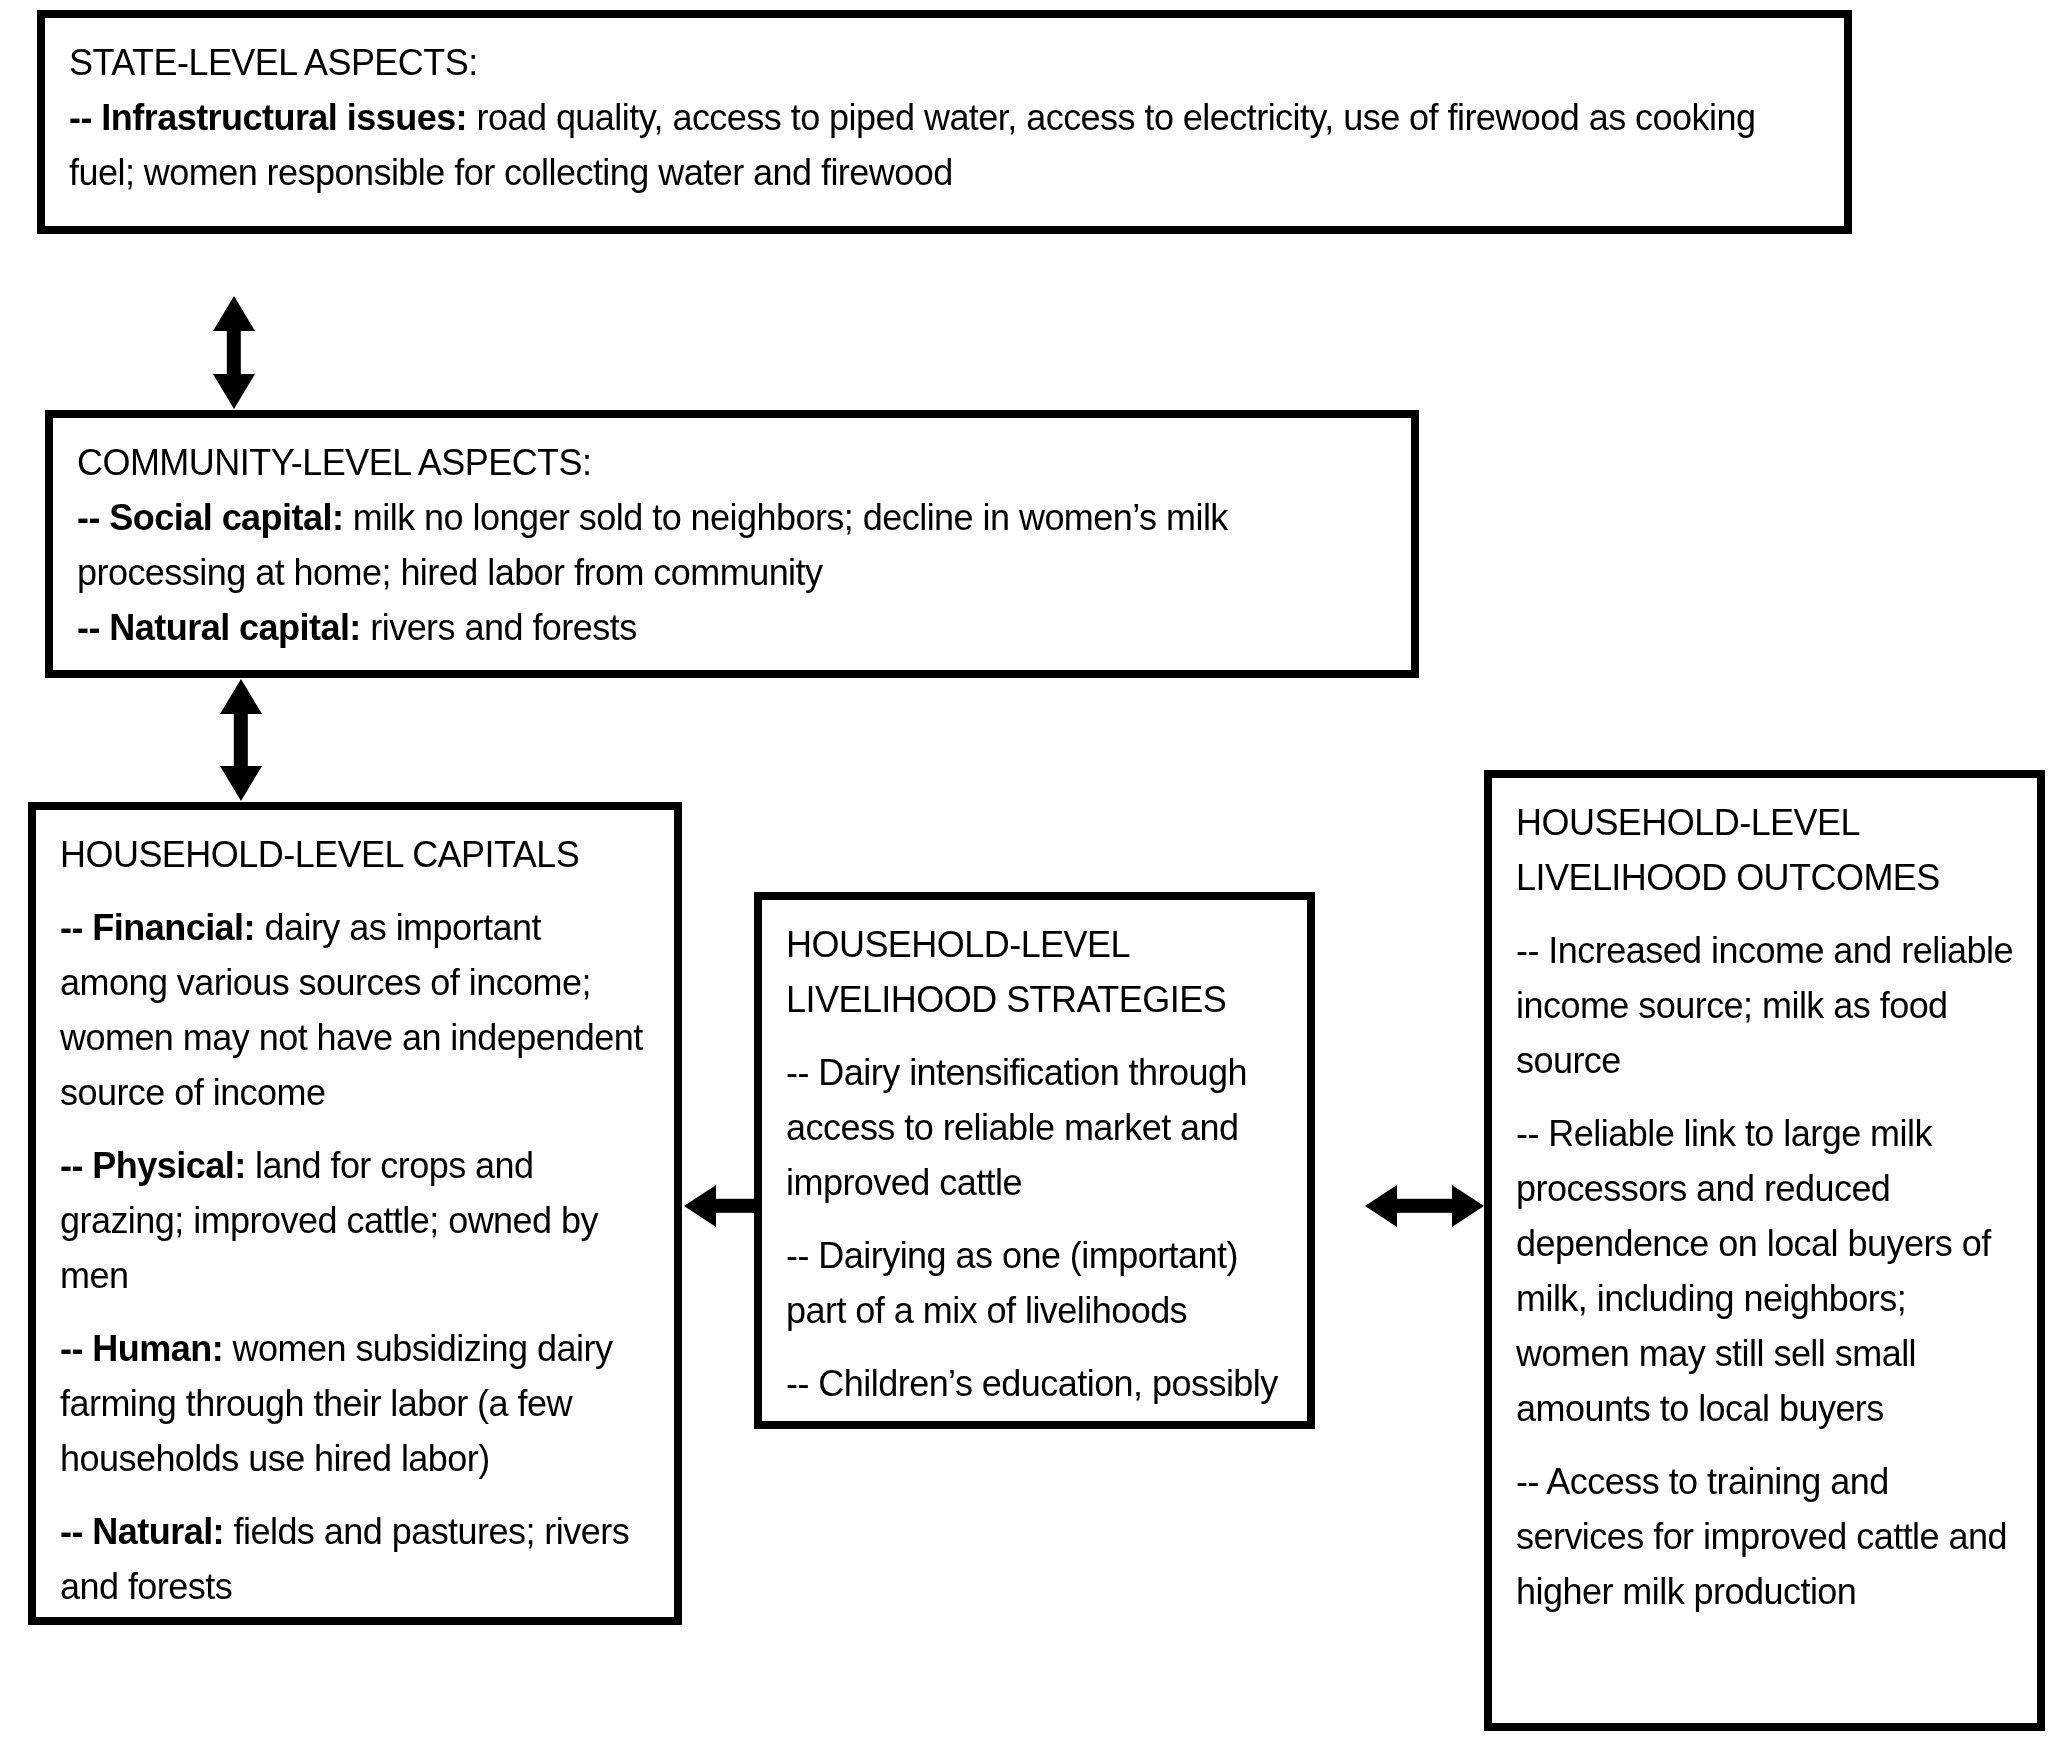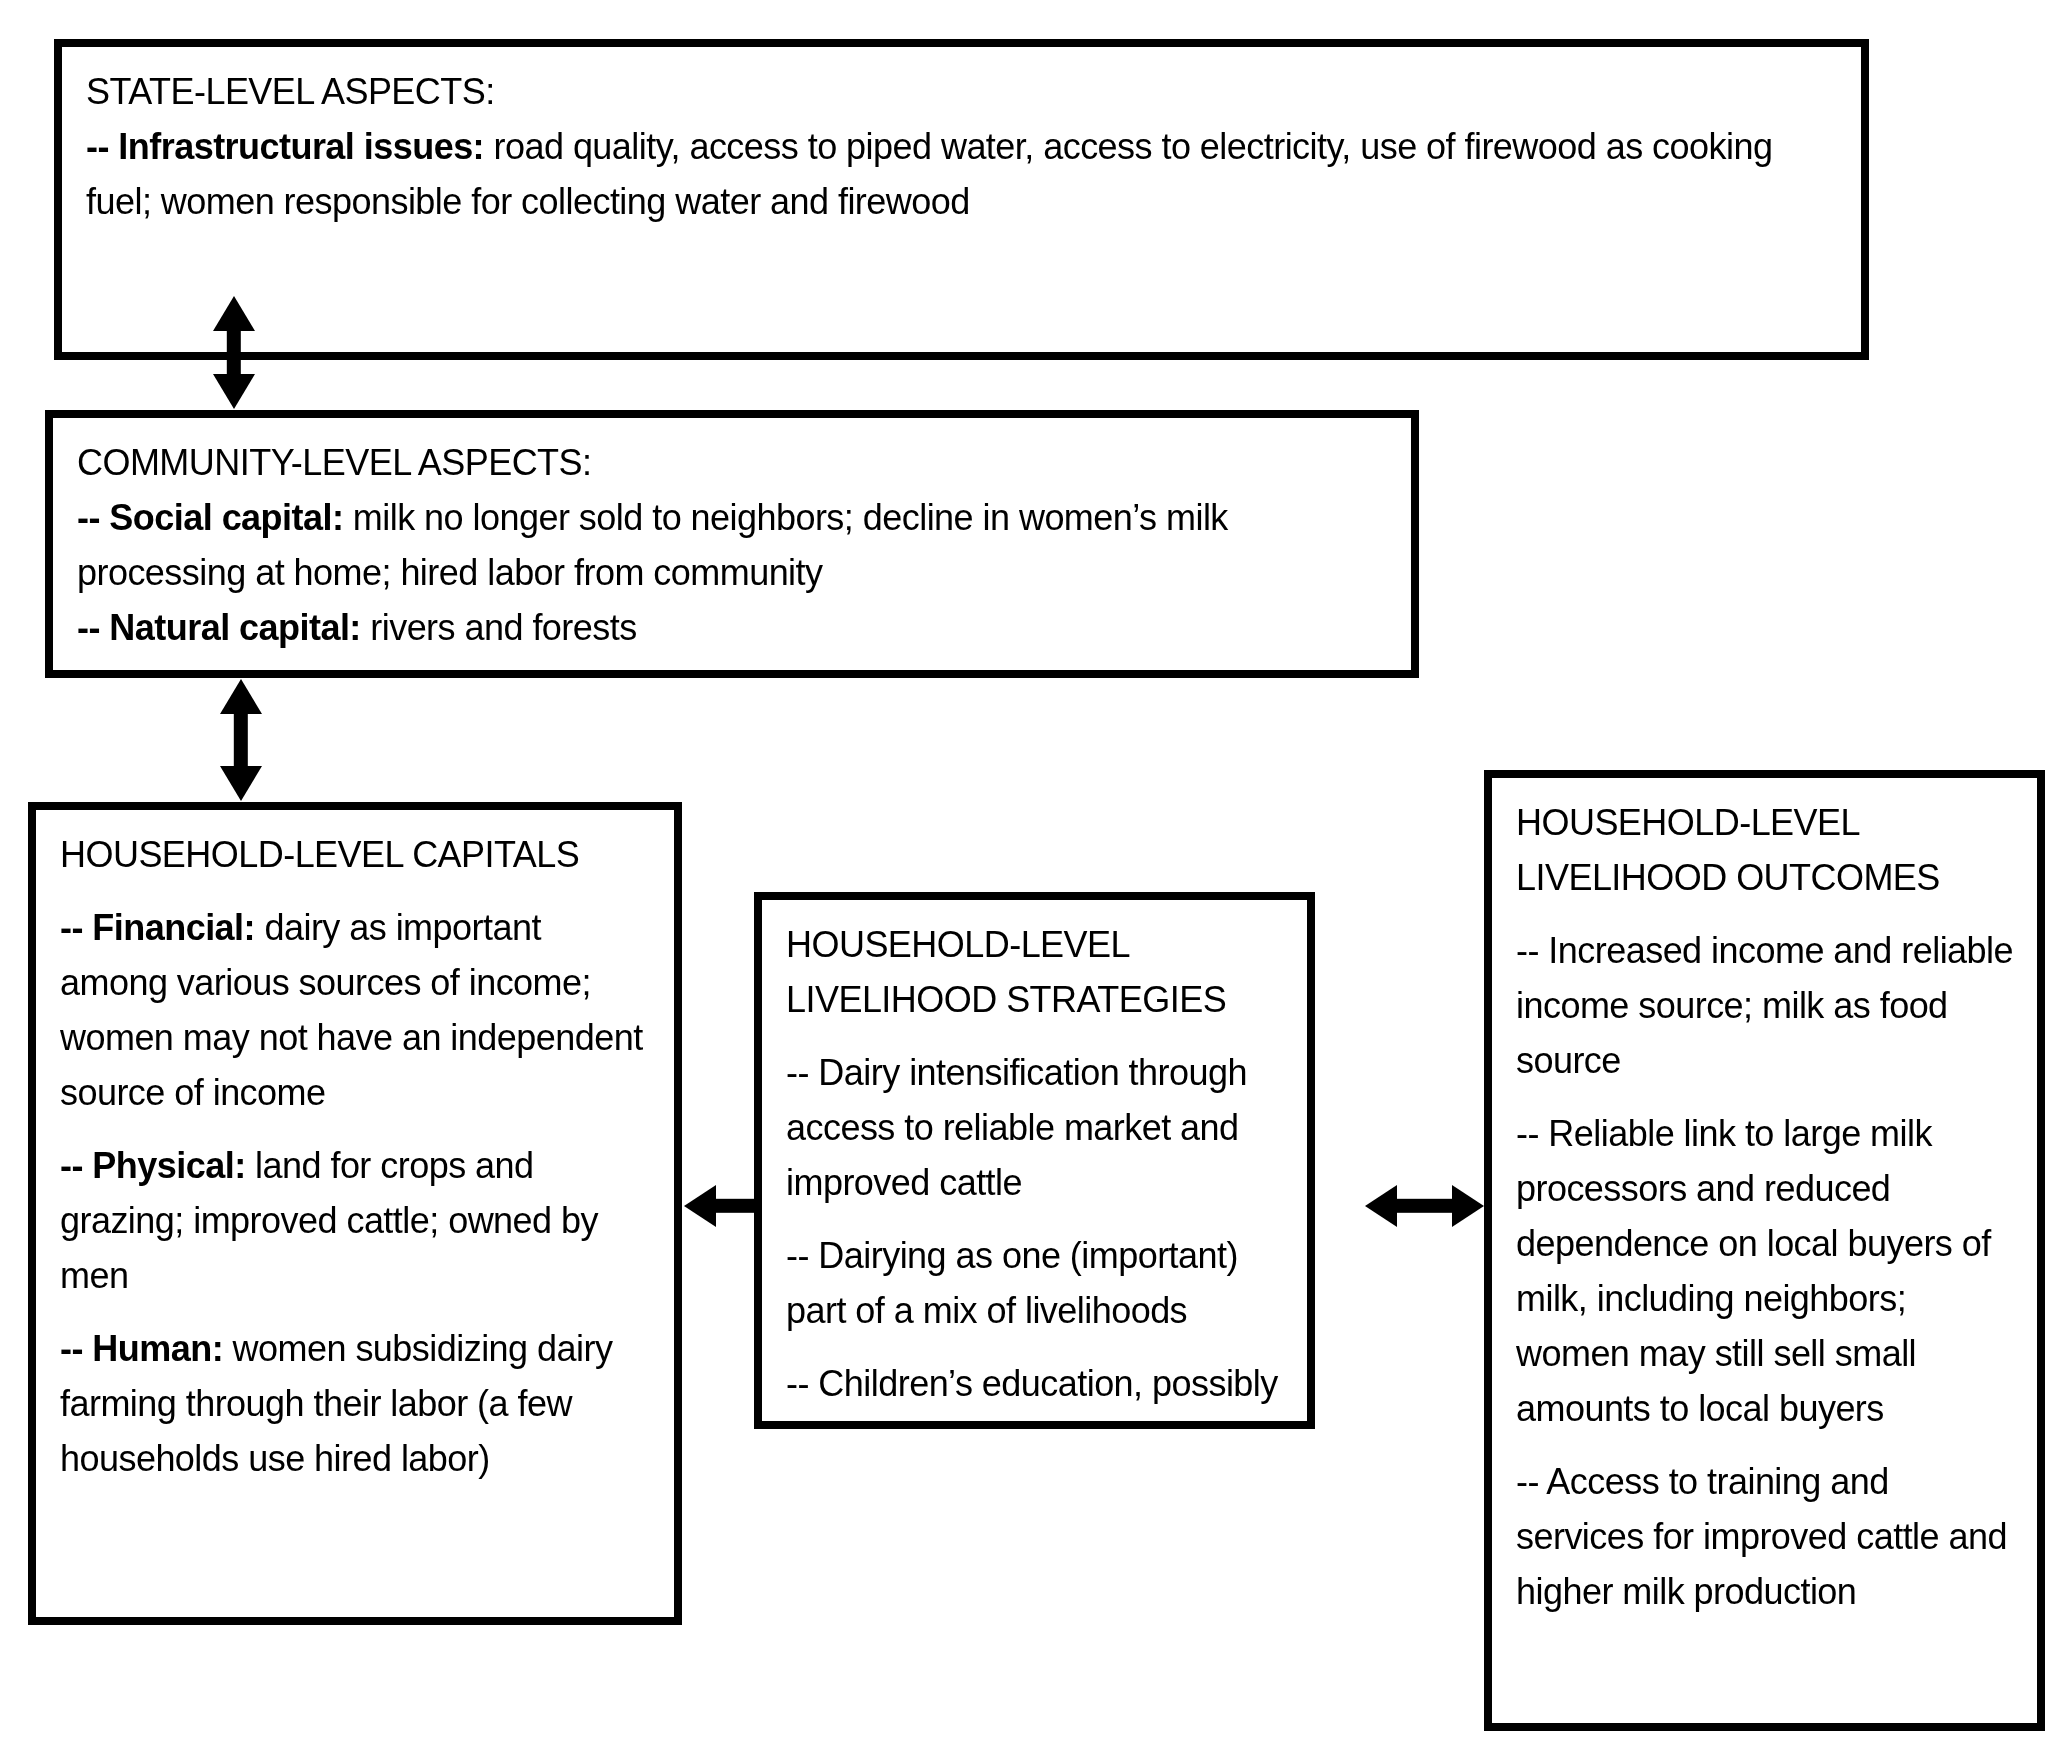--- a/index.html
+++ b/index.html
@@ -25,21 +25,21 @@
     background: #ffffff;
     padding: 17px 24px;
     overflow: hidden;
   }
   .box p { margin: 0; }
   .box .title { font-weight: normal; }
   .wide .item { margin-top: 0; }
   .tall .item { margin-top: 18px; }
   .lead { font-weight: bold; }
 
-  #box-state      { left: 37px;   top: 39px;   width: 1815px; height: 321px; margin-left: 17px; }
+  #box-state      { left: 37px;   top: 10px;   width: 1815px; height: 224px; }
   #box-community  { left: 45px;   top: 410px;  width: 1374px; height: 268px; }
   #box-capitals   { left: 28px;   top: 802px; width: 654px; height: 823px; }
   #box-strategies { left: 754px; top: 892px; width: 561px;  height: 537px; }
   #box-outcomes   { left: 1484px; top: 770px; width: 561px;  height: 961px; }
 
   .arrow { position: absolute; }
   .arrow .shaft { position: absolute; background: #000000; }
   .arrow .head  { position: absolute; width: 0; height: 0; }
 
   .arrow-v .shaft { left: 50%; transform: translateX(-50%); width: 14.4px; top: 29px; bottom: 29px; }
@@ -89,20 +89,21 @@
     <div class="head head-top"></div>
     <div class="shaft"></div>
     <div class="head head-bottom"></div>
   </div>
 
   <section class="box tall" id="box-capitals">
     <p class="title">HOUSEHOLD-LEVEL CAPITALS</p>
     <p class="item"><span class="lead">-- Financial:</span><span> dairy as important among various sources of income; women may not have an independent source of income</span></p>
     <p class="item"><span class="lead">-- Physical:</span><span> land for crops and grazing; improved cattle; owned by men</span></p>
     <p class="item"><span class="lead">-- Human:</span><span> women subsidizing dairy farming through their labor (a few households use hired labor)</span></p>
+    <p class="item"><span class="lead">-- Natural:</span><span> fields and pastures; rivers and forests</span></p>
   </section>
 
   <div class="arrow arrow-h" id="arrow-capitals-strategies">
     <div class="head head-left"></div>
     <div class="shaft"></div>
     <div class="head head-right"></div>
   </div>
 
   <section class="box tall" id="box-strategies">
     <p class="title">HOUSEHOLD-LEVEL LIVELIHOOD STRATEGIES</p>

